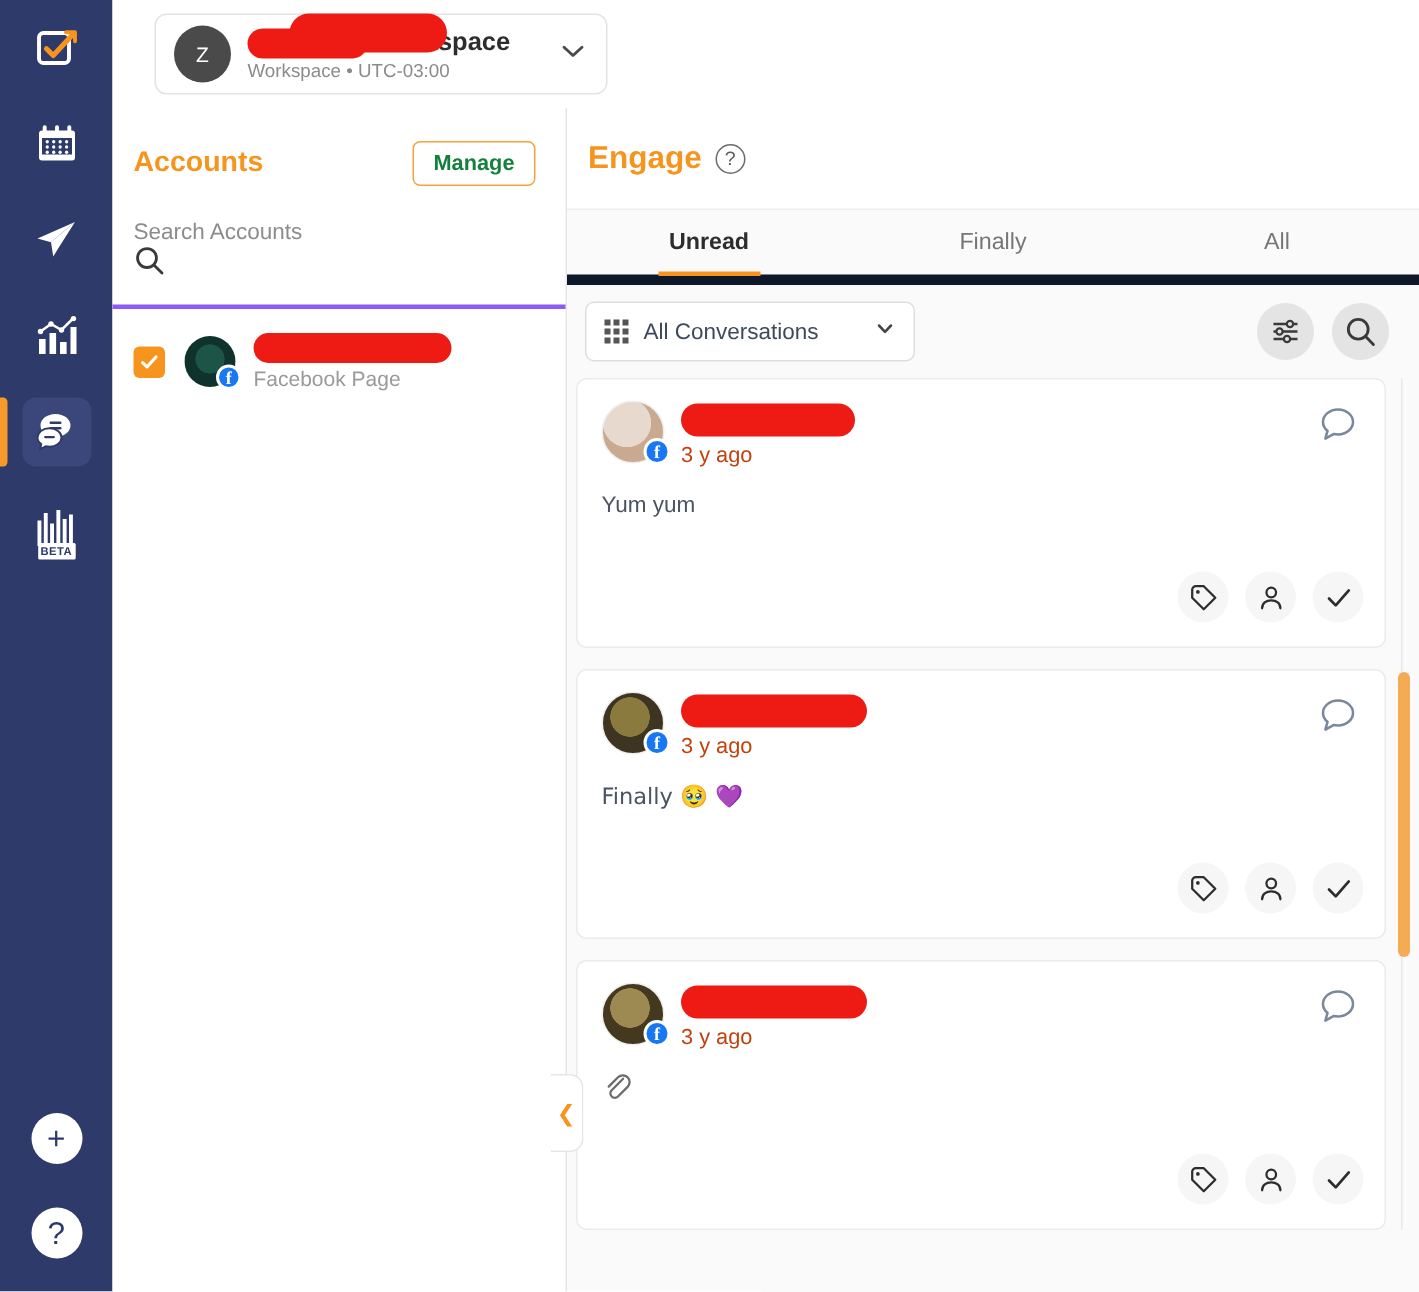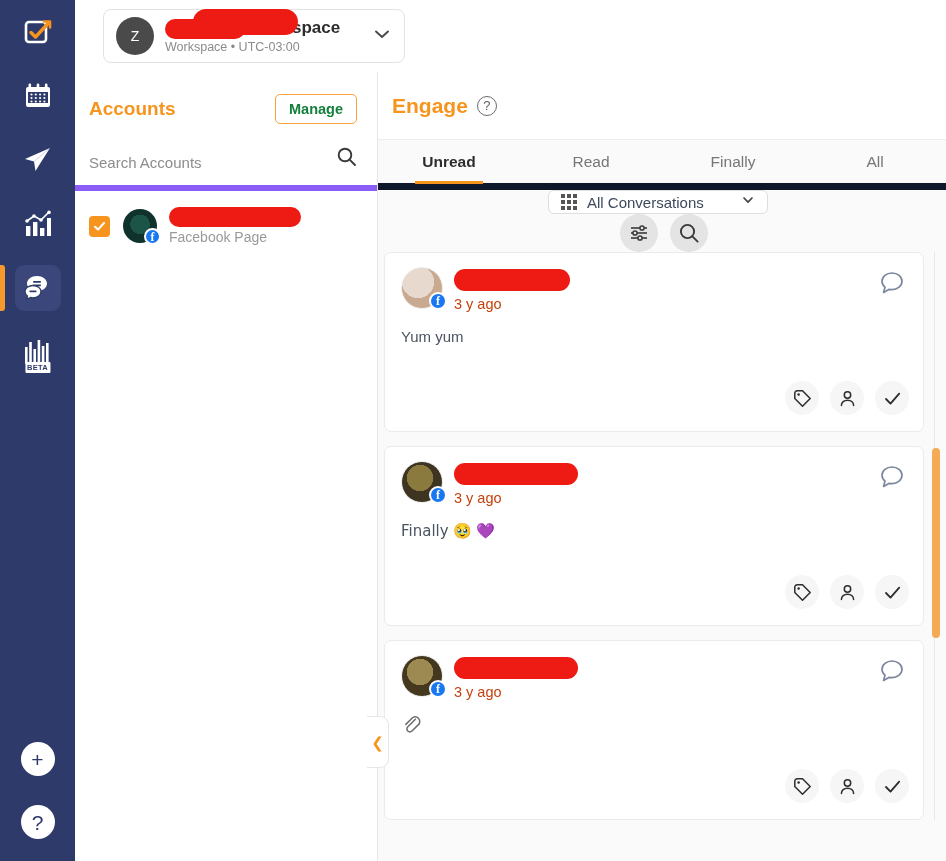--- a/index.html
+++ b/index.html
@@ -87,23 +87,24 @@
     gap: 15px;
   }
   .accounts-title { font-size: 19px; font-weight: bold; color: #f7941e; }
   .manage-btn {
     border: 1px solid #f7a23b; color: #15803d; background: #fff;
     font-size: 14.5px; font-weight: bold;
     padding: 6px 13px; border-radius: 5px; cursor: pointer;
     font-family: "Liberation Sans", sans-serif;
   }
   .search-row {
-    display: flex; align-items: flex-end; justify-content: space-between;
+    display: flex; align-items: flex-start; justify-content: space-between;
     padding: 22px 20px 14px 14px;
-    border-bottom: 6px solid #8b5cf6;
+    border-bottom: 3px solid #8b5cf6;
+    flex-direction: column;
   }
   .search-input {
     border: none; outline: none; font-size: 15px; color: #555;
     font-family: "Liberation Sans", sans-serif; width: 220px; background: transparent;
   }
   .search-input::placeholder { color: #8c8c8c; }
   .acct-row { display: flex; align-items: center; padding: 16px 14px 0 14px; }
   .acct-check {
     width: 21px; height: 21px; border-radius: 4px; background: #f7941e;
     display: flex; align-items: center; justify-content: center;
@@ -162,21 +163,21 @@
     flex: 1 1 0; display: flex; align-items: center; justify-content: center;
     font-size: 15.5px; color: #767676; cursor: pointer; position: relative;
   }
   .tab.active { color: #2d2d2d; font-weight: bold; }
   .tab.active::after {
     content: ""; position: absolute; bottom: -1px; left: 50%; transform: translateX(-50%);
     width: 68px; height: 3px; background: #f7941e;
   }
   .filter-bar {
     height: 62px; display: flex; align-items: center;
-    padding: 0 20px 0 12px; justify-content: space-between; flex-direction: column;
+    padding: 0 20px 0 12px; justify-content: space-between;
   }
   .conv-select {
     display: flex; align-items: center;
     height: 40px; width: 220px;
     border: 1px solid #dedede; border-radius: 6px; background: #fff;
     padding: 0 12px; cursor: pointer;
   }
   .conv-label { font-size: 15px; color: #3d4a5c; margin-left: 10px; flex: 1 1 auto; }
   .grid-icon { display: grid; grid-template-columns: repeat(3, 4px); gap: 2px; }
   .grid-icon i { width: 4px; height: 4px; background: #555; display: block; }
@@ -402,21 +403,20 @@
 
   <div class="main">
 
     <div class="engage-head">
       <span class="engage-title">Engage</span>
       <span class="help-circle">?</span>
     </div>
 
     <div class="tabs">
       <div class="tab active">Unread</div>
-      <div class="tab">Read</div>
       <div class="tab">Finally</div>
       <div class="tab">All</div>
     </div>
 
     <div class="filter-bar">
       <div class="conv-select">
         <span class="grid-icon">
           <i></i>
             <i></i>
             <i></i>

